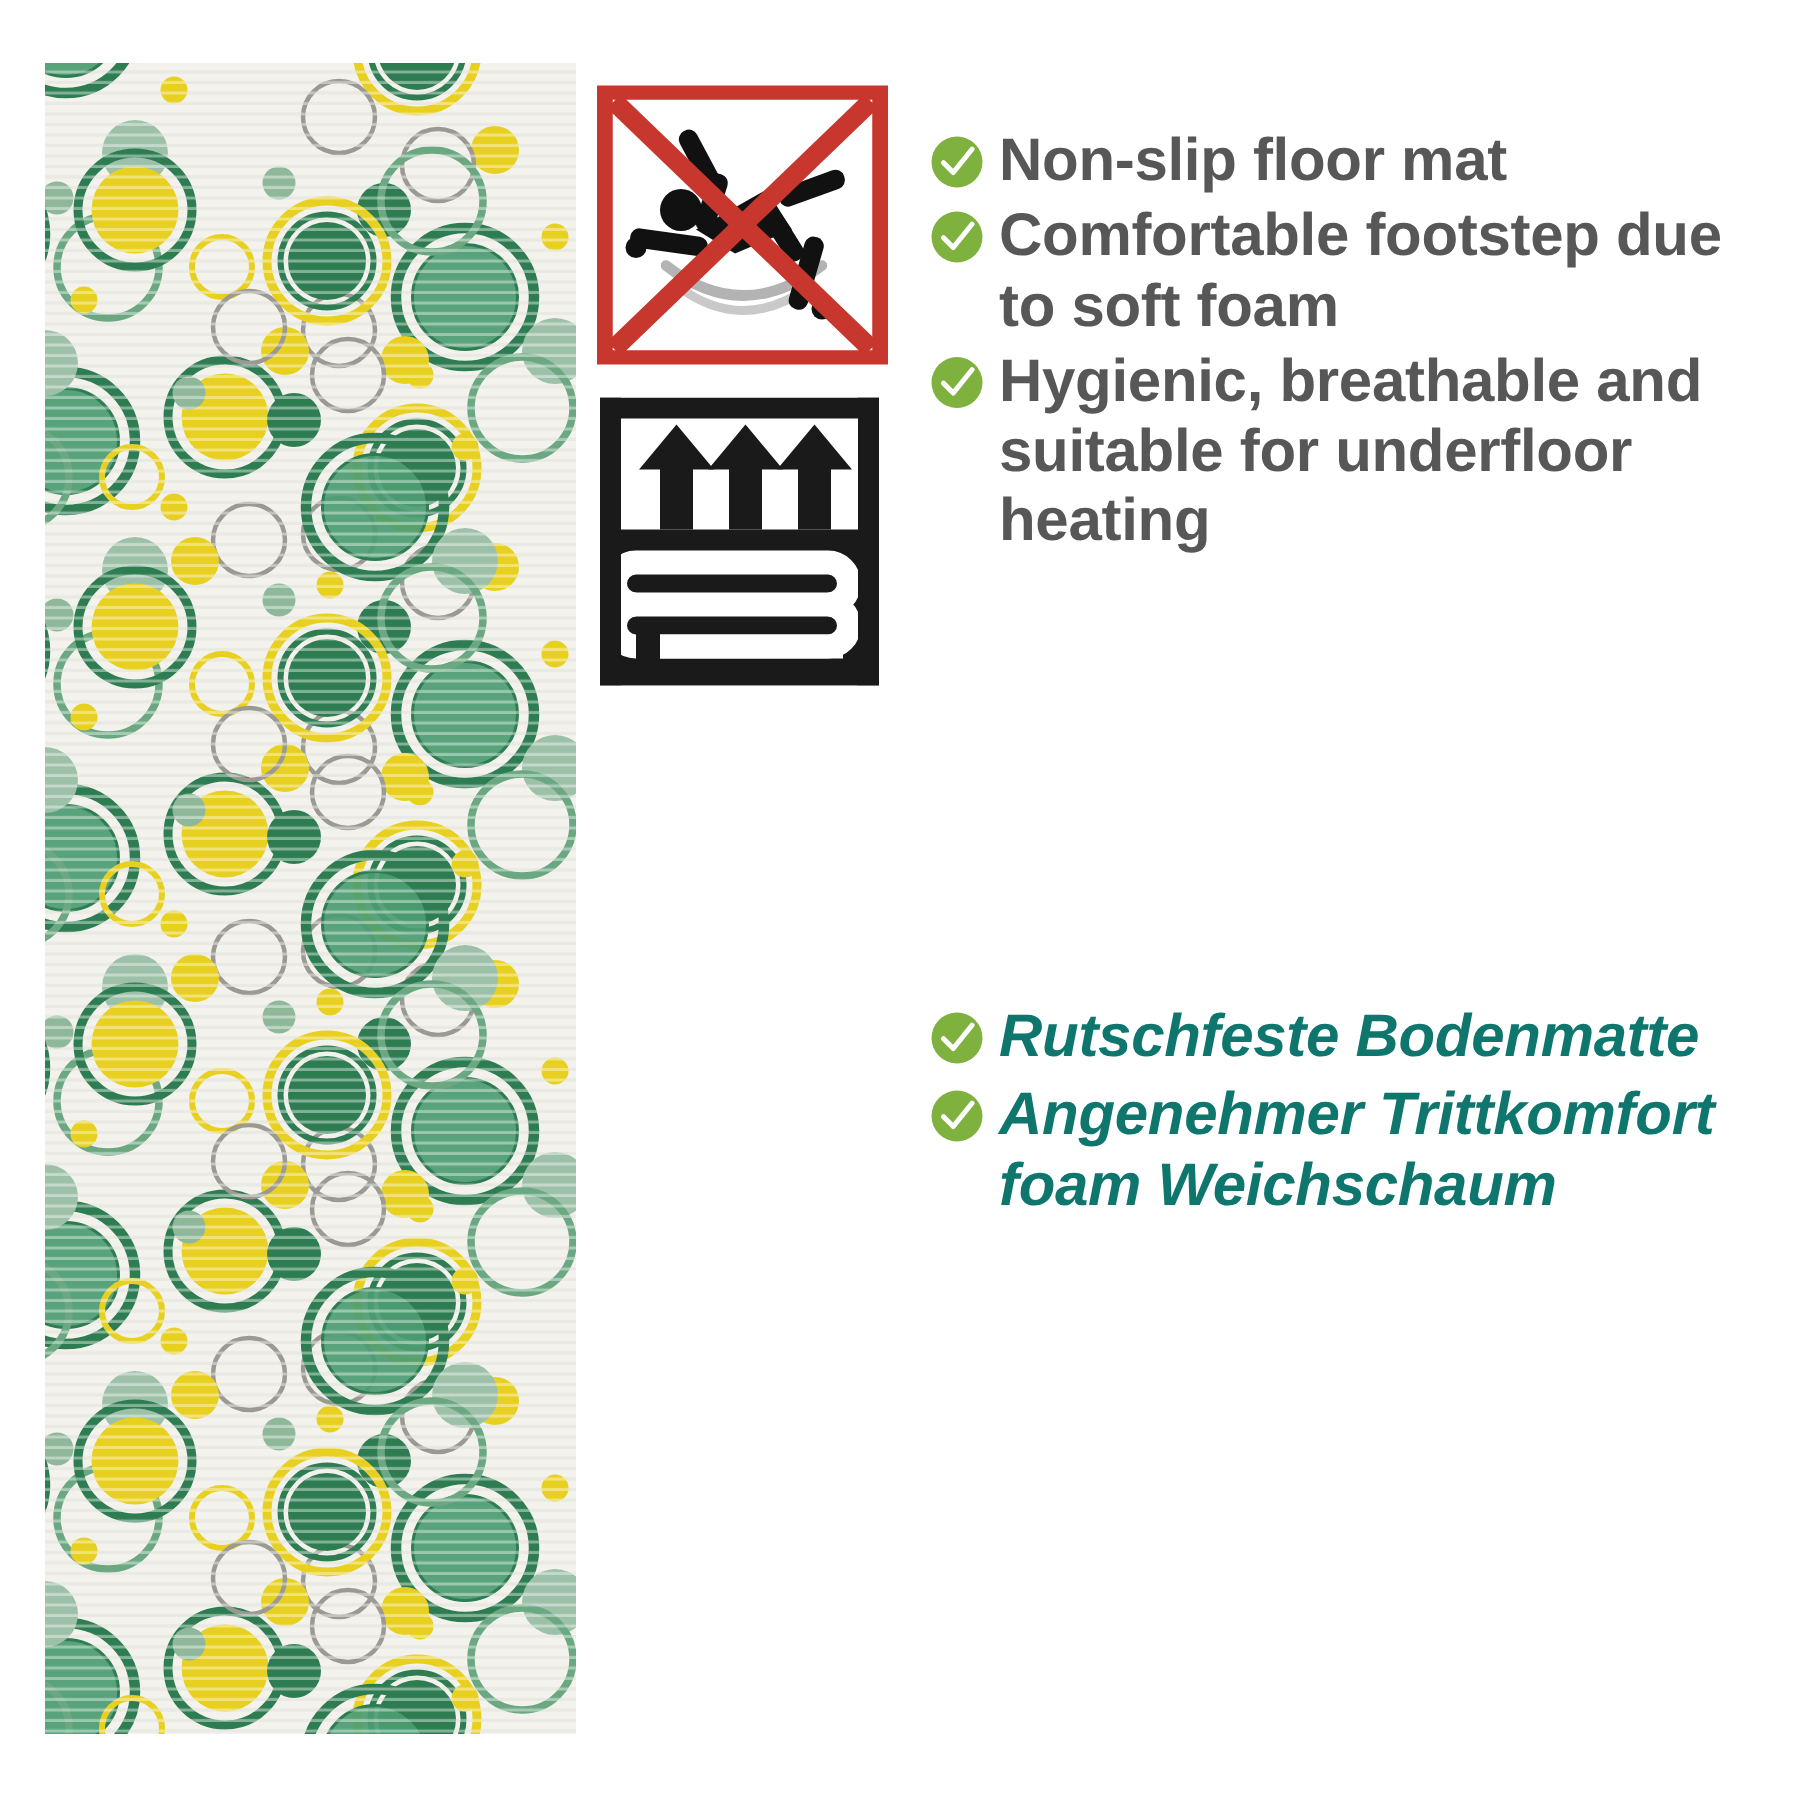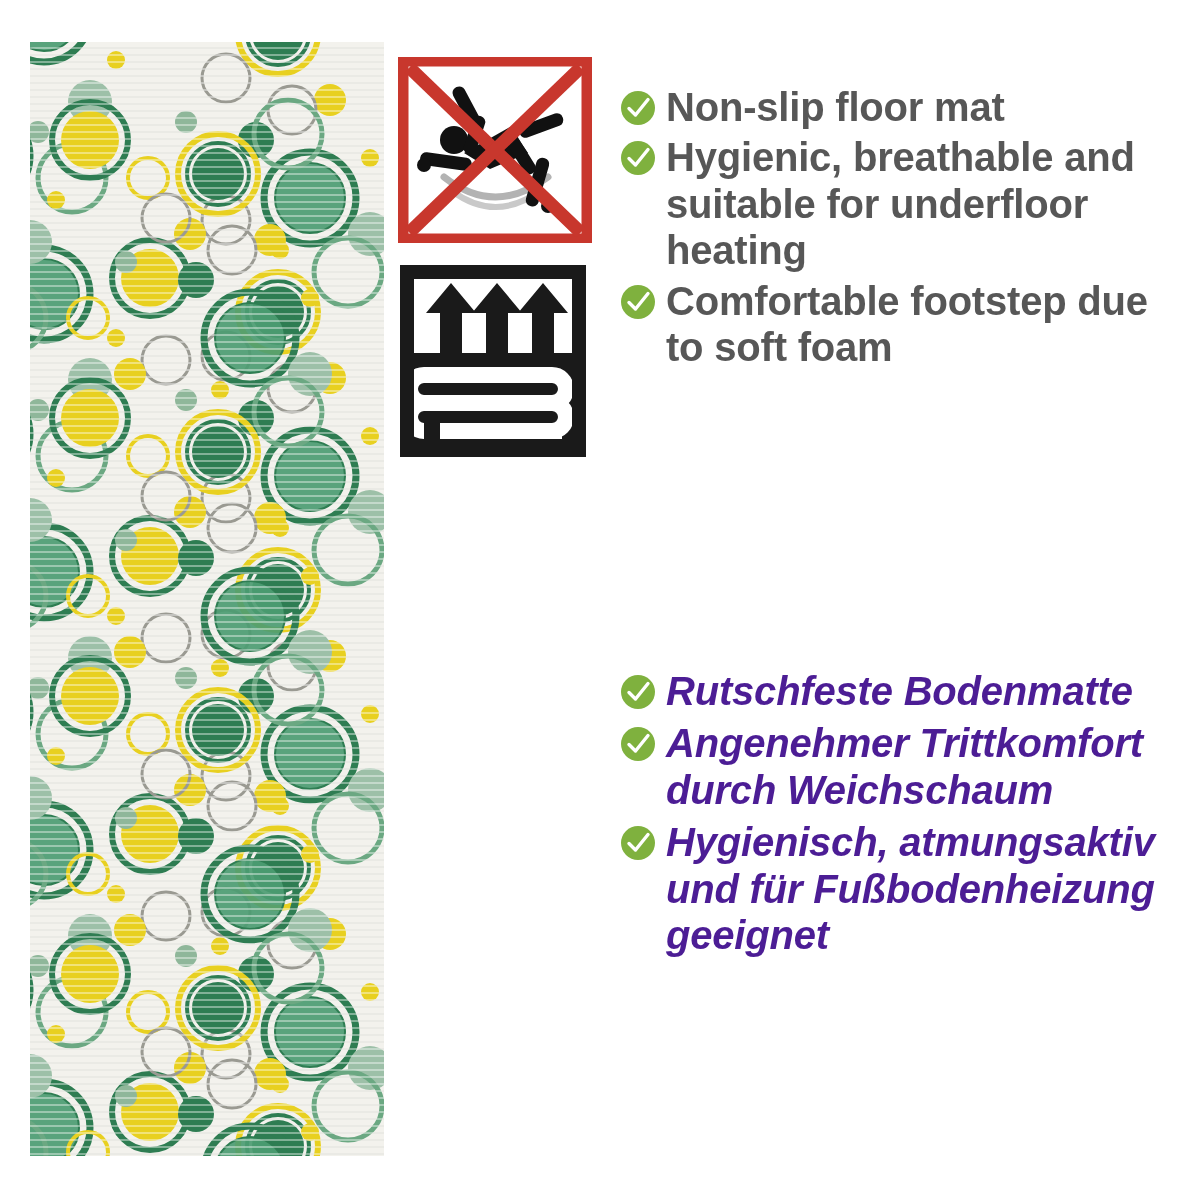--- a/index.html
+++ b/index.html
@@ -91,21 +91,21 @@
     line-height: 1.16;
     font-weight: bold;
     letter-spacing: -0.2px;
   }
 
   #features-en .feature-text {
     color: #575757;
     font-style: normal;
   }
   #features-de .feature-text {
-    color: #4c1d95;
+    color: #0f766e;
     font-style: italic;
   }
   #features-de .feature-item { margin-bottom: 6px; }
 </style>
 </head>
 <body>
 
 <div id="stage">
 
   <div id="mat-swatch">
@@ -257,33 +257,33 @@
     </div>
 
 
     <div class="feature-item">
       <span class="check-badge">
         <svg viewBox="0 0 36 36">
             <circle cx="18" cy="18" r="17" fill="#7fb13e"></circle>
         <path d="M9 18.5 L15.5 25 L28 9.5" fill="none" stroke="#ffffff" stroke-width="3.4" stroke-linecap="round" stroke-linejoin="round"></path>
           </svg>
       </span>
+      <span class="feature-text">Comfortable footstep due to soft foam</span>
+    </div>
+
+    <div class="feature-item">
+      <span class="check-badge">
+        <svg viewBox="0 0 36 36">
+            <circle cx="18" cy="18" r="17" fill="#7fb13e"></circle>
+        <path d="M9 18.5 L15.5 25 L28 9.5" fill="none" stroke="#ffffff" stroke-width="3.4" stroke-linecap="round" stroke-linejoin="round"></path>
+          </svg>
+      </span>
       <span class="feature-text">Hygienic, breathable and suitable for underfloor heating</span>
     </div>
 
-    <div class="feature-item">
-      <span class="check-badge">
-        <svg viewBox="0 0 36 36">
-            <circle cx="18" cy="18" r="17" fill="#7fb13e"></circle>
-        <path d="M9 18.5 L15.5 25 L28 9.5" fill="none" stroke="#ffffff" stroke-width="3.4" stroke-linecap="round" stroke-linejoin="round"></path>
-          </svg>
-      </span>
-      <span class="feature-text">Comfortable footstep due to soft foam</span>
-    </div>
-
   </div>
 
   <div id="features-de">
 
     <div class="feature-item">
       <span class="check-badge">
         <svg viewBox="0 0 36 36">
             <circle cx="18" cy="18" r="17" fill="#7fb13e"></circle>
         <path d="M9 18.5 L15.5 25 L28 9.5" fill="none" stroke="#ffffff" stroke-width="3.4" stroke-linecap="round" stroke-linejoin="round"></path>
           </svg>
@@ -292,28 +292,19 @@
     </div>
 
 
     <div class="feature-item">
       <span class="check-badge">
         <svg viewBox="0 0 36 36">
             <circle cx="18" cy="18" r="17" fill="#7fb13e"></circle>
         <path d="M9 18.5 L15.5 25 L28 9.5" fill="none" stroke="#ffffff" stroke-width="3.4" stroke-linecap="round" stroke-linejoin="round"></path>
           </svg>
       </span>
-      <span class="feature-text">Angenehmer Trittkomfort durch Weichschaum</span>
-    </div>
-
-    <div class="feature-item">
-      <span class="check-badge">
-        <svg viewBox="0 0 36 36">
-            <circle cx="18" cy="18" r="17" fill="#7fb13e"></circle>
-        <path d="M9 18.5 L15.5 25 L28 9.5" fill="none" stroke="#ffffff" stroke-width="3.4" stroke-linecap="round" stroke-linejoin="round"></path>
-          </svg>
-      </span>
-      <span class="feature-text">Hygienisch, atmungsaktiv und für Fußbodenheizung geeignet</span>
-    </div>
+      <span class="feature-text">Angenehmer Trittkomfort foam Weichschaum</span>
+    </div>
+
 
   </div>
 
 </div>
 
 </body></html>

